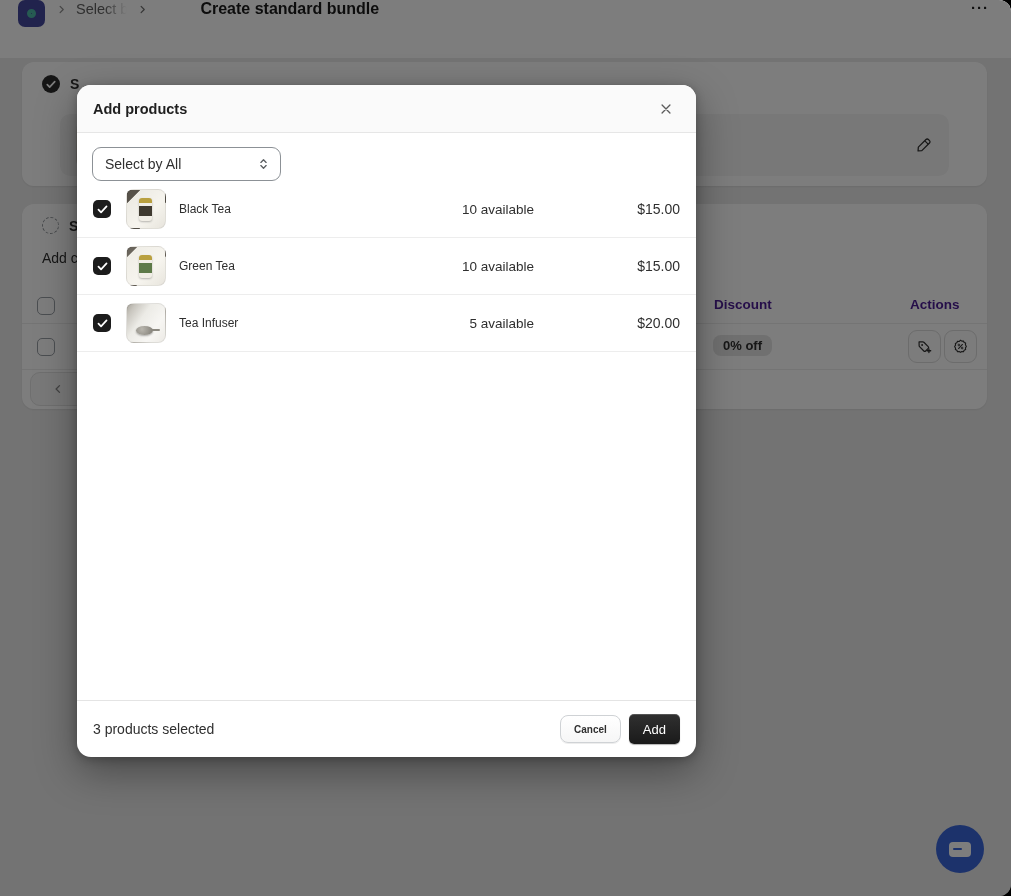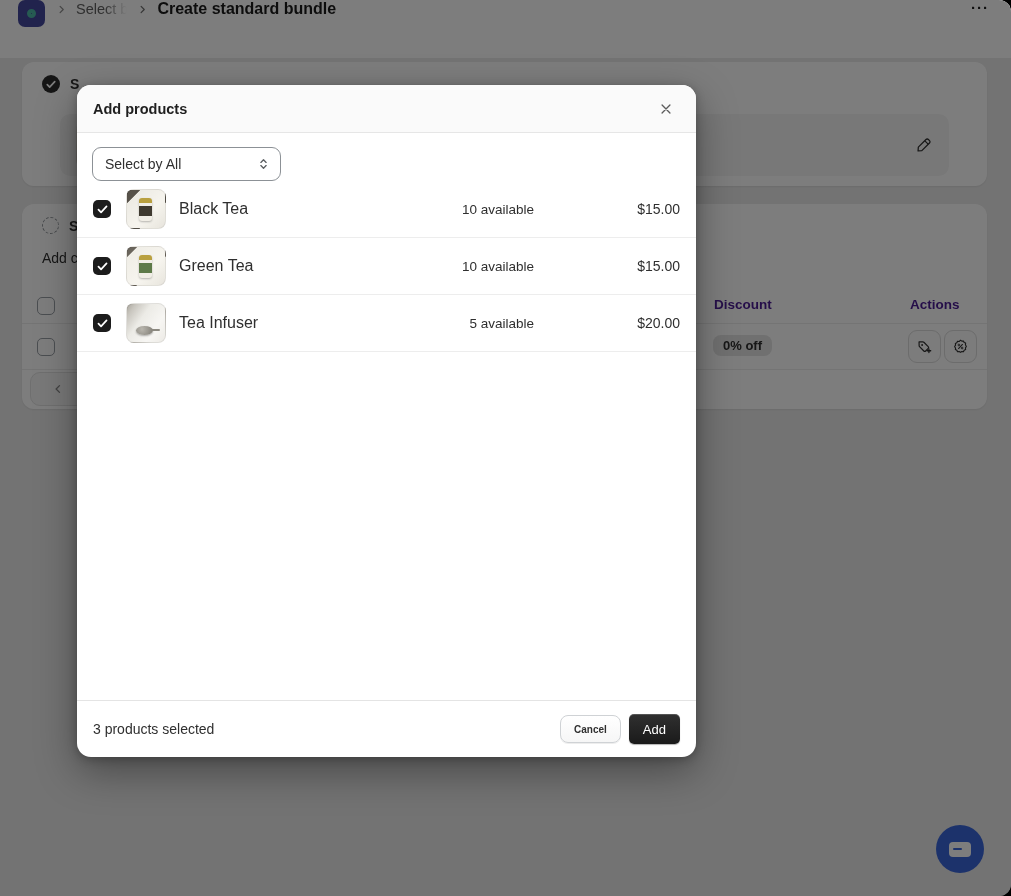--- a/index.html
+++ b/index.html
@@ -10,21 +10,21 @@
   .topbar{position:absolute;top:0;left:0;right:0;height:58px;background:#ffffff;
           display:flex;align-items:flex-start;padding:0 22px 0 18px;z-index:1;}
   .app-icon{width:27px;height:27px;border-radius:7px;background:#45489e;display:flex;
             align-items:center;justify-content:center;flex:0 0 auto;}
   .app-icon i{display:block;width:9px;height:9px;border-radius:50%;border:4px solid #4fb9a7;}
   .crumbs{display:flex;align-items:center;gap:9px;margin-left:11px;}
   .crumb-sep{display:flex;color:#8f8f8f;}
   .crumb-prev{font-size:14.5px;color:#616161;white-space:nowrap;max-width:62px;overflow:hidden;
               -webkit-mask-image:linear-gradient(90deg,#000 55%,transparent 98%);
               mask-image:linear-gradient(90deg,#000 55%,transparent 98%);}
-  .page-title{font-size:16px;font-weight:700;color:#1c1c1c;white-space:nowrap;}
+  .page-title{font-size:16px;font-weight:700;color:#1c1c1c;white-space:nowrap;margin-left:43px;}
   .more-btn{margin-left:auto;font-size:15px;font-weight:800;color:#202020;letter-spacing:1px;
             line-height:1;cursor:pointer;}
   
   .card{position:absolute;background:#fff;border-radius:12px;box-shadow:0 1px 2px rgba(0,0,0,.07);}
   .card1{left:22px;top:62px;width:965px;height:124px;}
   .card2{left:22px;top:204px;width:965px;height:205px;}
   .step-head{position:absolute;left:20px;top:13px;display:flex;align-items:center;gap:10px;}
   .check-circle{width:18px;height:18px;border-radius:50%;background:#2e2e2e;display:flex;
                 align-items:center;justify-content:center;}
   .dashed-circle{width:17px;height:17px;border-radius:50%;border:1.6px dashed #8f9499;}
@@ -83,21 +83,21 @@
   .chip .x{display:flex;padding:1px;}
   .chip-dashed{display:flex;align-items:center;gap:5px;border:1px dashed #b4b8bc;border-radius:14px;
                padding:4px 11px;font-size:13px;color:#2f2f2f;cursor:pointer;}
   .clear-all{margin-left:7px;font-size:13px;color:#42474c;cursor:pointer;}
   .plist{flex:0 0 auto;}
   .prow{height:57px;display:flex;align-items:center;padding:0 16px;border-bottom:1px solid #ededed;cursor:pointer;}
   .pcheck{width:18px;height:18px;border-radius:5px;background:#1c1c1c;display:flex;align-items:center;
           justify-content:center;margin-right:15px;flex:0 0 auto;cursor:pointer;}
   .pthumb{width:40px;height:40px;border-radius:8px;margin-right:13px;flex:0 0 auto;position:relative;
           overflow:hidden;border:1px solid rgba(0,0,0,.07);}
-  .pname{flex:1;font-size:16px;color:#2f2f2f;}
+  .pname{flex:1;font-size:12px;color:#2f2f2f;}
   .pavail{width:110px;text-align:right;font-size:13.5px;color:#2f2f2f;}
   .pprice{width:146px;text-align:right;font-size:14px;color:#2f2f2f;}
   
   .t-jar-dark{background:linear-gradient(135deg,#57524a 0%,#57524a 17%,#edebe4 17.5%,#f6f4ee 60%,#e7e4dc 100%);}
   .t-jar-green{background:linear-gradient(135deg,#6a655c 0%,#6a655c 13%,#efede6 13.5%,#f7f5ef 60%,#e8e5dd 100%);}
   .jar{position:absolute;left:12px;top:8px;width:13px;height:23px;border-radius:3px;background:#f1eee6;
        box-shadow:0 1px 2px rgba(0,0,0,.25);}
   .jar:before{content:"";position:absolute;left:0;top:0;width:100%;height:5px;border-radius:3px 3px 0 0;background:#b9a03f;}
   .jar:after{content:"";position:absolute;left:0;top:8px;width:100%;height:10px;}
   .t-jar-dark .jar:after{background:#3f3a30;}

